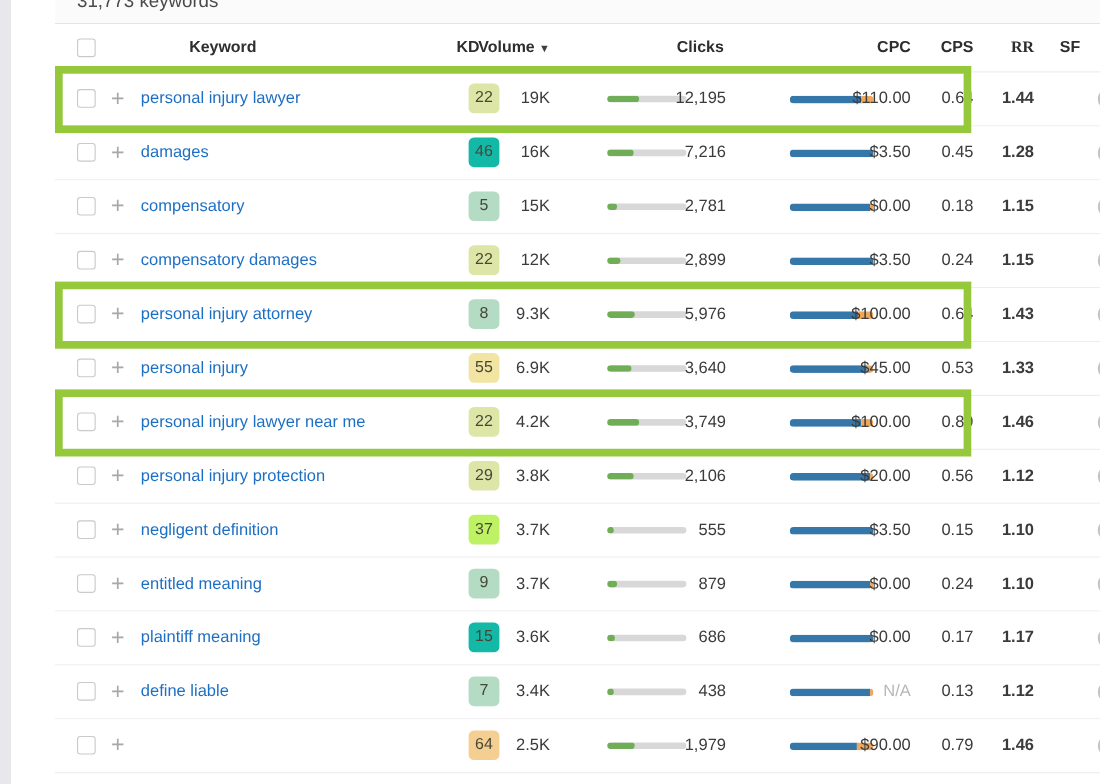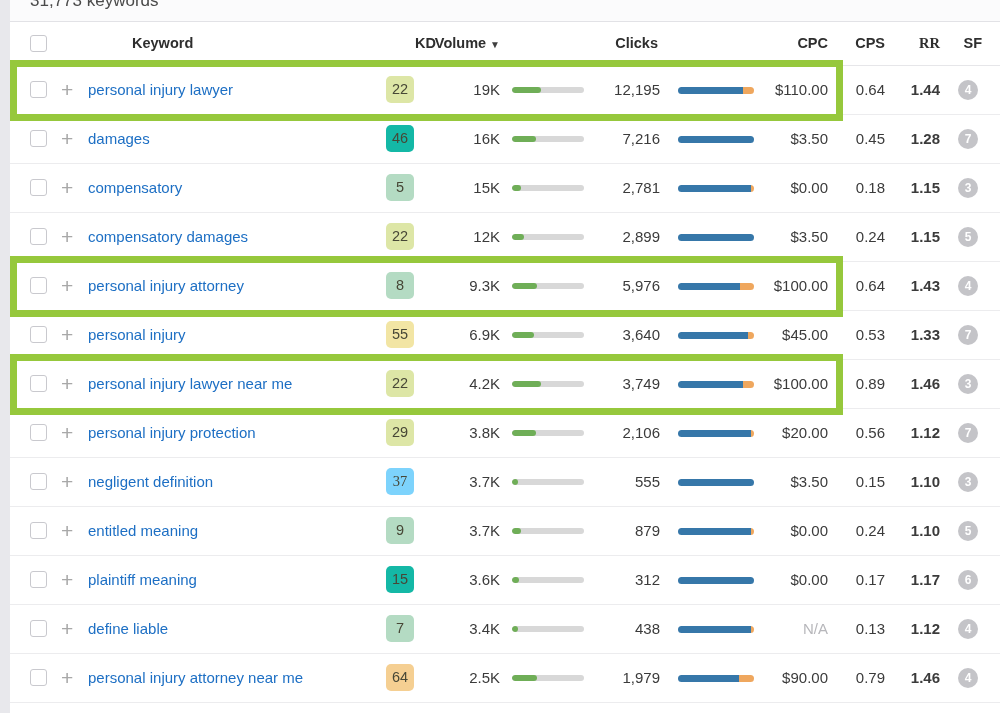--- a/index.html
+++ b/index.html
@@ -5,21 +5,21 @@
   * { box-sizing: border-box; }
   html, body { margin: 0; padding: 0; }
   body {
     width: 1000px; height: 713px;
     position: relative; overflow: hidden;
     background: #ffffff;
     font-family: "Liberation Sans", "DejaVu Sans", sans-serif;
     color: #3b3b3b;
   }
   .left-strip { position: absolute; left: 0; top: 0; width: 10px; height: 713px; background: #e8e8ec; }
-  .panel { position: absolute; left: 10px; top: 0; width: 990px; height: 549px; background: #fff; }
+  .panel { position: absolute; left: 10px; top: 0; width: 990px; height: 549px; background: #fff; padding-left: 40px; }
 
   .topbar { height: 22px; background: #fbfbfc; border-bottom: 1px solid #e2e2e6; position: relative; overflow: hidden; }
   .topbar .count { position: absolute; left: 20px; top: -9px; font-size: 17px; color: #4a4a4a; white-space: nowrap; }
 
   .thead { height: 44px; position: relative; border-bottom: 1px solid #e6e6e9; background: #fff; }
   .thead .hlabel { position: absolute; top: 0; height: 43px; line-height: 43px; font-weight: bold; font-size: 14.5px; color: #2e2e2e; white-space: nowrap; }
   .sort-arrow { font-size: 10px; margin-left: 4px; color: #3f3f3f; }
 
   .checkbox { position: absolute; width: 17px; height: 17px; border: 1px solid #c9c9ce; border-radius: 3px; background: #fff; left: 20px; }
   .thead .checkbox { top: 13px; }
@@ -229,21 +229,21 @@
     <span class="num cpc">$20.00</span>
     <span class="num cps">0.56</span>
     <span class="num rr">1.12</span>
     <span class="sf-badge">7</span>
   </div>
       <div class="row">
 
     <span class="checkbox"></span>
     <span class="plus">+</span>
     <a class="kw">negligent definition</a>
-    <span class="kd-badge" style="background: #7dd3fc; font-family: Liberation Serif, serif;">37</span>
+    <span class="kd-badge" style="background: #bef264;">37</span>
     <span class="num vol">3.7K</span>
     <span class="volbar">
           <span class="volfill" style="width: 8%;"></span>
         </span>
     <span class="num clicks">555</span>
     <span class="clicksbar">
           <span class="cb-blue" style="width: 100%;"></span>
           <span class="cb-orange" style="width: 0%;"></span>
         </span>
     <span class="num cpc">$3.50</span>
@@ -274,21 +274,21 @@
       <div class="row">
 
     <span class="checkbox"></span>
     <span class="plus">+</span>
     <a class="kw">plaintiff meaning</a>
     <span class="kd-badge" style="background: #14b8a6;">15</span>
     <span class="num vol">3.6K</span>
     <span class="volbar">
           <span class="volfill" style="width: 10%;"></span>
         </span>
-    <span class="num clicks">312</span>
+    <span class="num clicks">686</span>
     <span class="clicksbar">
           <span class="cb-blue" style="width: 100%;"></span>
           <span class="cb-orange" style="width: 0%;"></span>
         </span>
     <span class="num cpc">$0.00</span>
     <span class="num cps">0.17</span>
     <span class="num rr">1.17</span>
     <span class="sf-badge">6</span>
   </div>
       <div class="row">
@@ -308,21 +308,20 @@
         </span>
     <span class="num cpc muted">N/A</span>
     <span class="num cps">0.13</span>
     <span class="num rr">1.12</span>
     <span class="sf-badge">4</span>
   </div>
       <div class="row">
 
     <span class="checkbox"></span>
     <span class="plus">+</span>
-    <a class="kw">personal injury attorney near me</a>
     <span class="kd-badge" style="background: rgb(245, 207, 146);">64</span>
     <span class="num vol">2.5K</span>
     <span class="volbar">
           <span class="volfill" style="width: 35%;"></span>
         </span>
     <span class="num clicks">1,979</span>
     <span class="clicksbar">
           <span class="cb-blue" style="width: 80%;"></span>
           <span class="cb-orange" style="width: 20%;"></span>
         </span>

